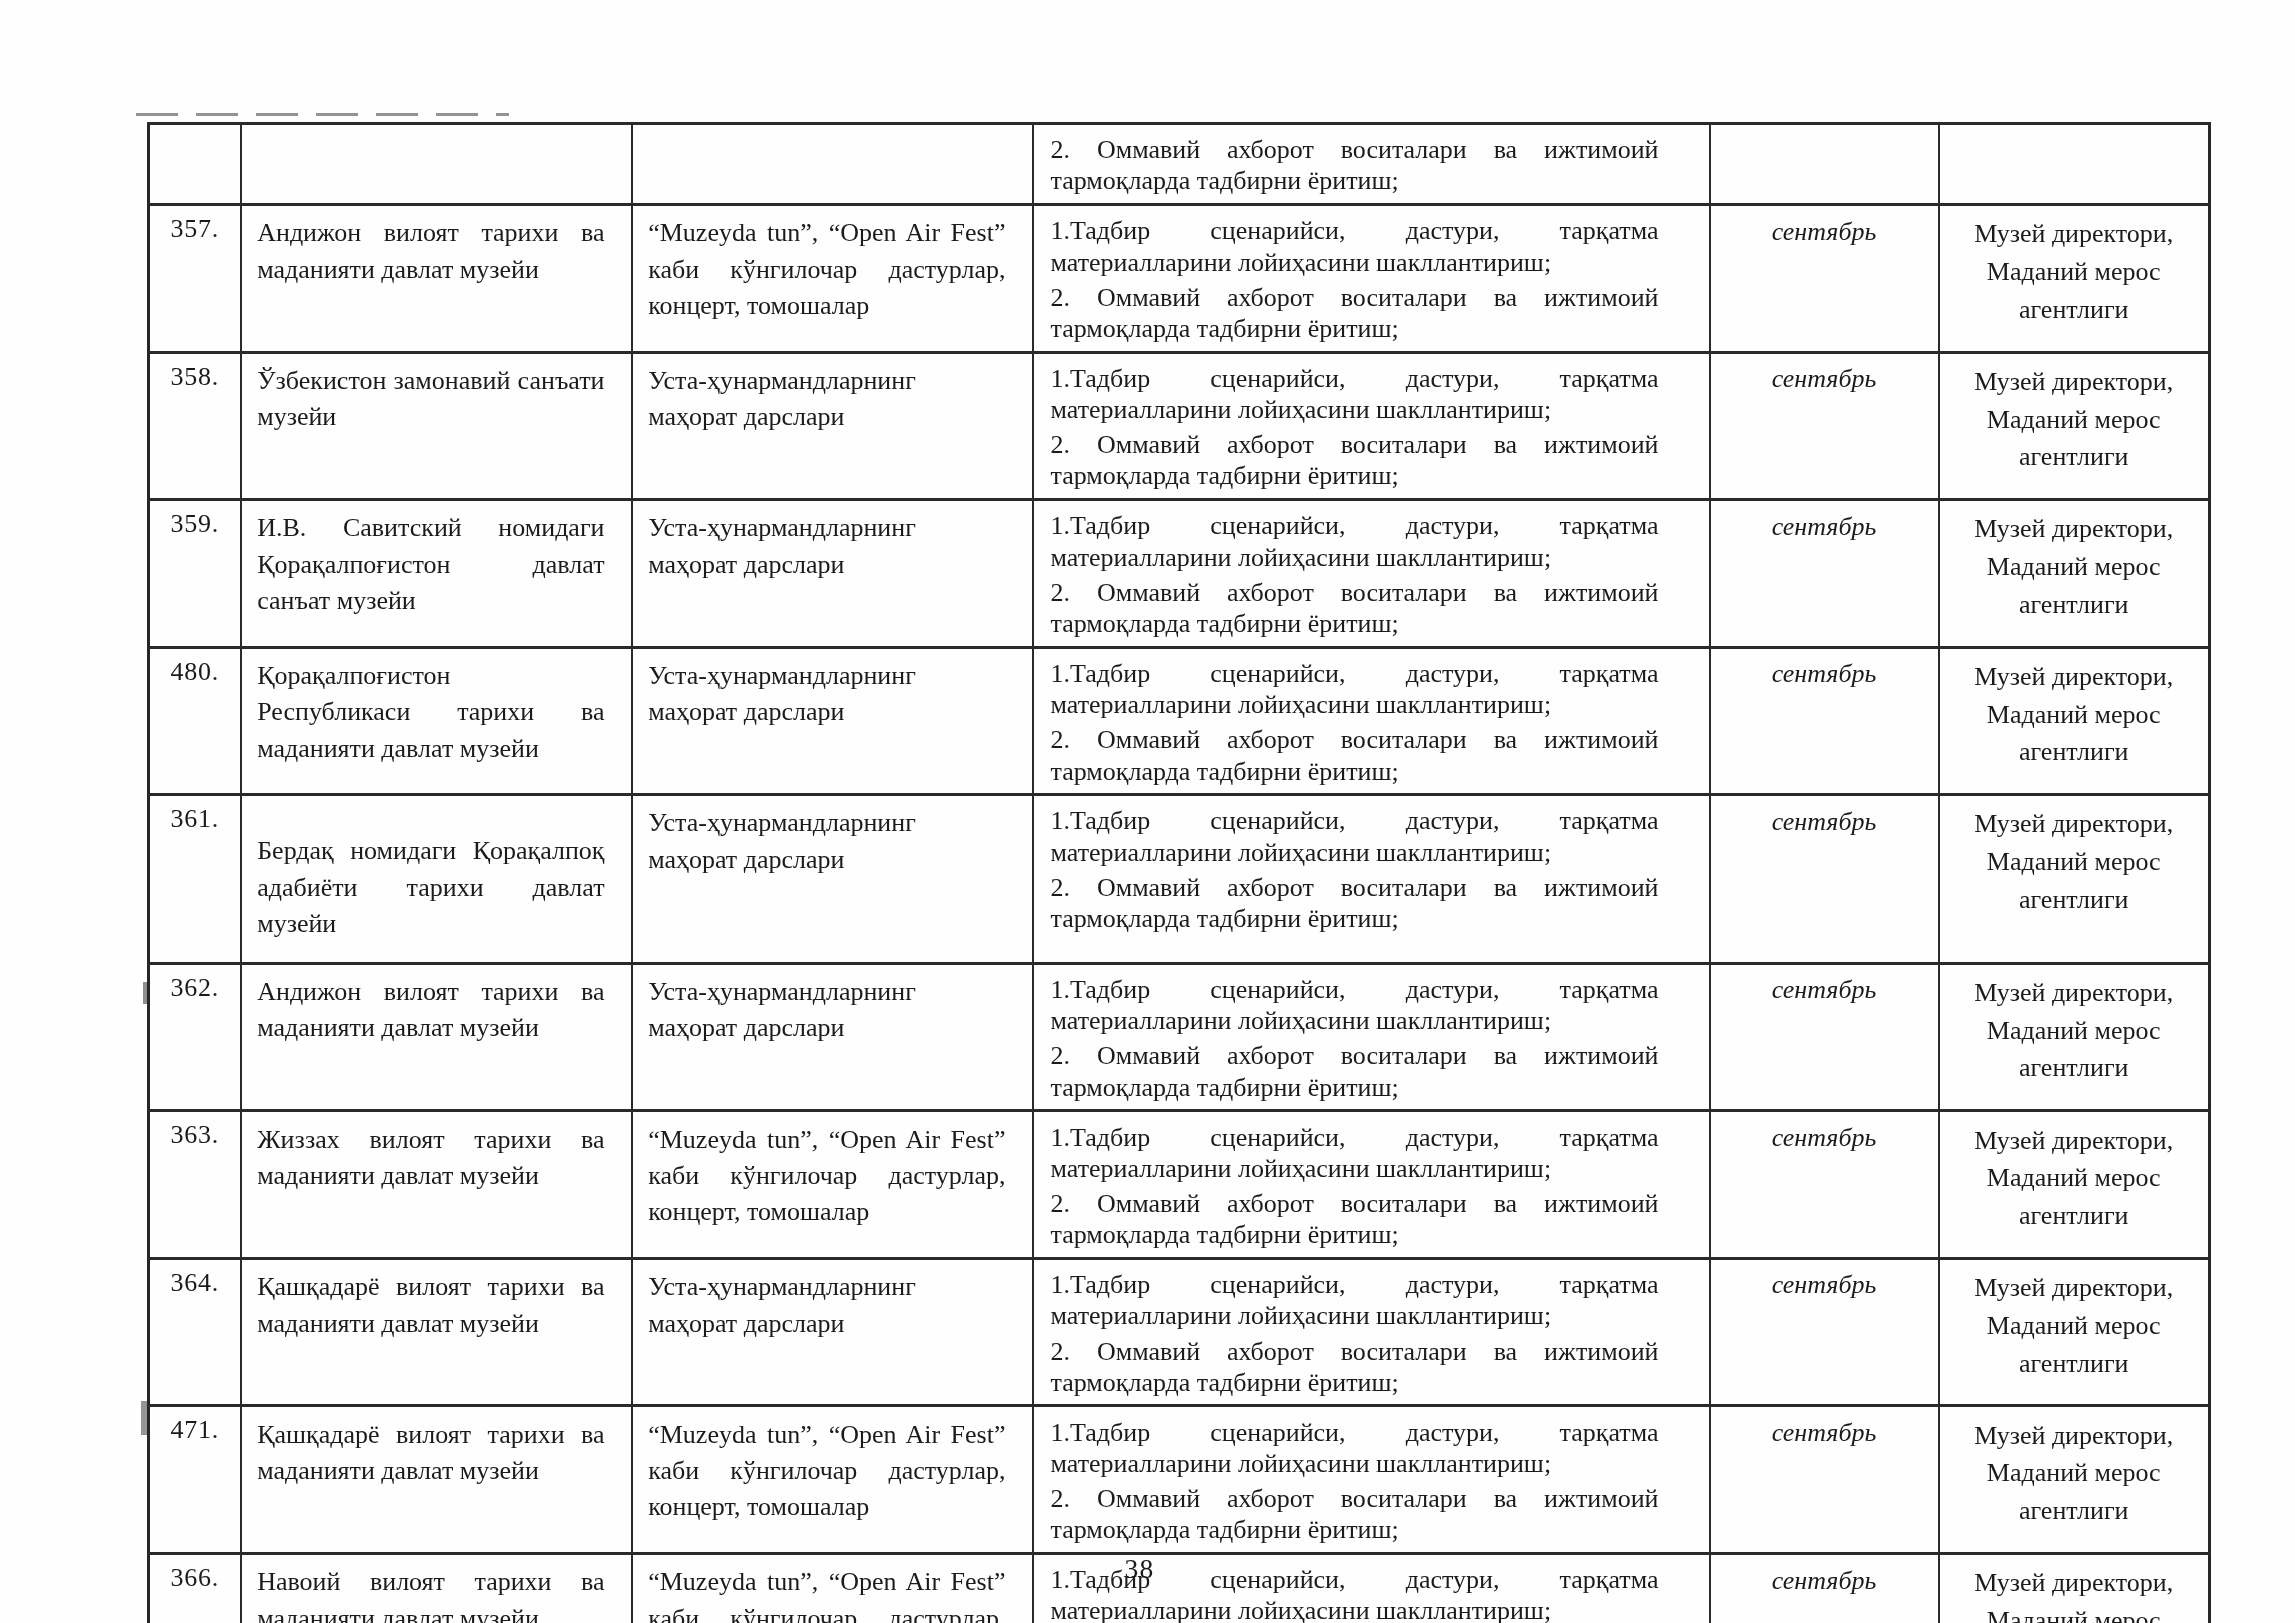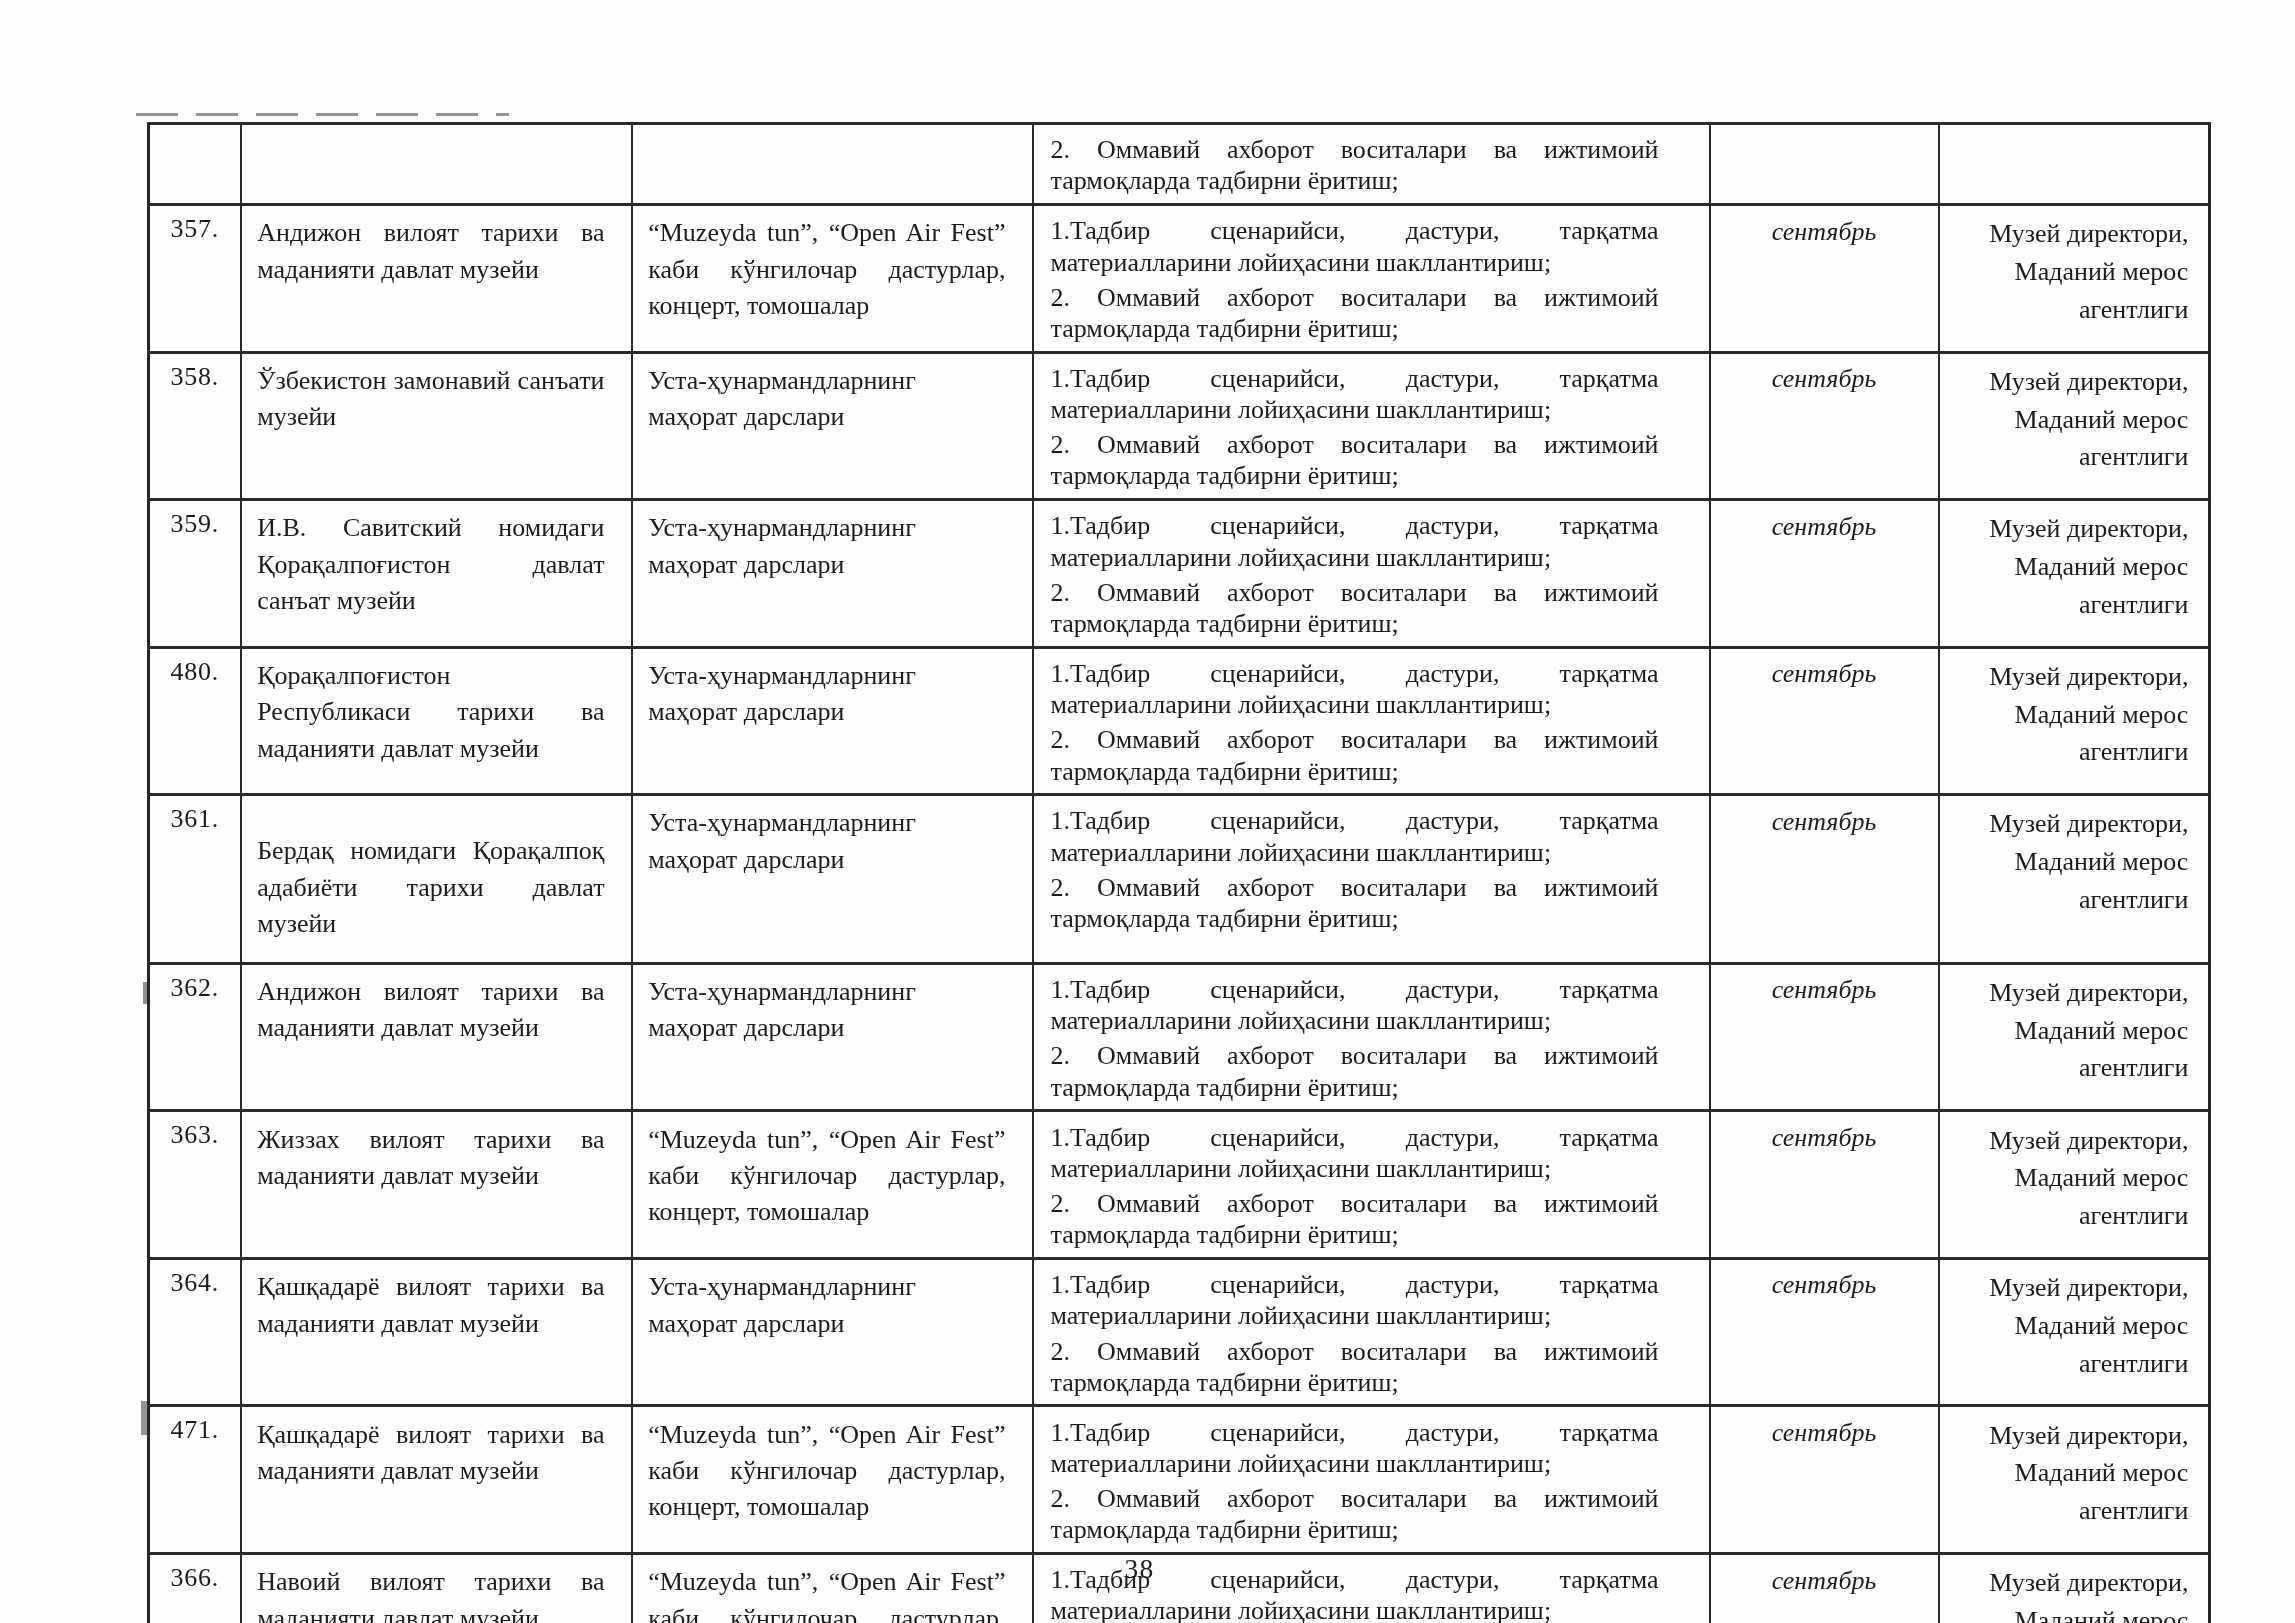--- a/index.html
+++ b/index.html
@@ -56,21 +56,21 @@
     text-align: justify;
     line-height: 1.2;
     padding: 5.2px 46px 2.6px 13px;
   }
   td.c-mon {
     text-align: center;
     padding-top: 10.5px;
     font-style: italic;
   }
   td.c-rsp {
-    text-align: right;
+    text-align: center;
     line-height: 1.45;
     padding: 9.2px 19.6px 2.6px 19.6px;
   }
   .task-item { margin: 4px; }
   tr.row-361 td.c-mus { padding-top: 37px; }
 
   .page-number {
     position: absolute;
     left: 1087px;
     top: 1553px;

